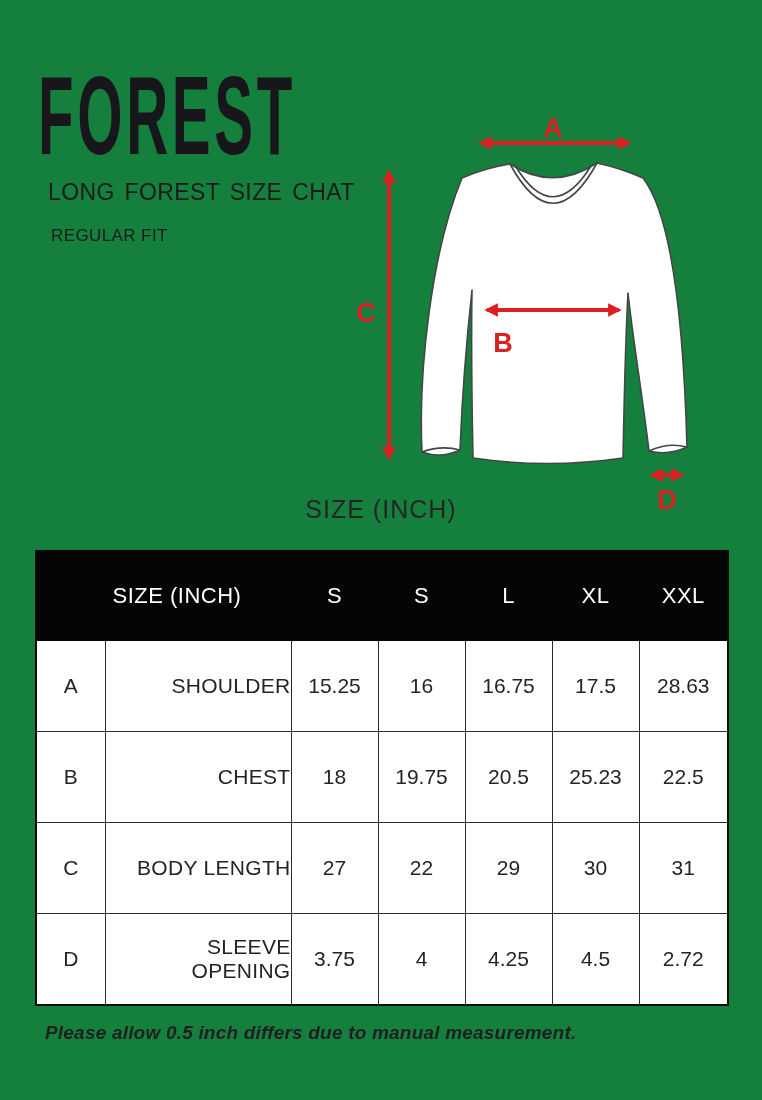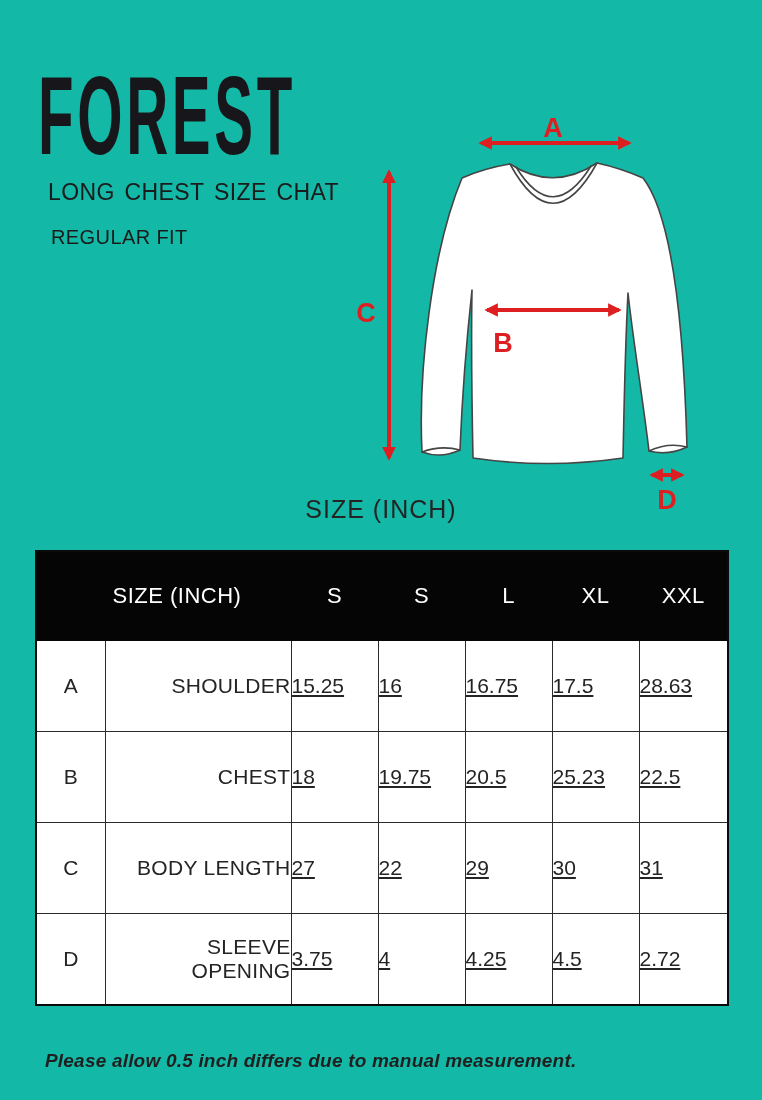--- a/index.html
+++ b/index.html
@@ -1,61 +1,61 @@
 <!DOCTYPE html>
 <html><head>
 <meta charset="utf-8">
 <style>
   html,body{margin:0;padding:0;background:#ffffff;}
   .page{
-    position:relative;width:762px;height:1100px;background:#14b8a6;overflow:hidden;
+    position:relative;width:762px;height:1100px;background:#15803d;overflow:hidden;
     font-family:"Liberation Sans",sans-serif;color:#222;
   }
   .abs{position:absolute;}
   
   .logo{
     left:38px;top:60px;
     font-size:112px;font-weight:700;line-height:1;letter-spacing:7px;
     color:#17171b;white-space:nowrap;
     transform:scaleX(0.52);transform-origin:left top;
   }
   .subtitle1{left:48px;top:179px;font-size:23px;letter-spacing:0.4px;word-spacing:3px;color:#1b1b1b;}
-  .subtitle2{left:51px;top:226px;font-size:20px;letter-spacing:0.4px;color:#1b1b1b;}
+  .subtitle2{left:51px;top:226px;font-size:17px;letter-spacing:0.4px;color:#1b1b1b;}
   .section-title{left:0;top:495px;width:762px;text-align:center;font-size:25px;letter-spacing:1px;color:#242424;}
   
   .diagram{left:350px;top:100px;width:412px;height:420px;}
   .diagram text{font-family:"Liberation Sans",sans-serif;font-weight:700;font-size:27px;}
   
   .table-wrap{left:35px;top:550px;width:692px;}
   table.size-table{border-collapse:collapse;table-layout:fixed;width:692px;border:2px solid #0a0a0a;}
   table.size-table th,table.size-table td{padding:0;font-weight:400;overflow:hidden;}
   table.size-table thead th{
     background:#050505;color:#ffffff;height:88px;font-size:22px;
     border:1px solid #050505;letter-spacing:0.5px;
   }
   table.size-table thead th.hdr-label{text-align:left;padding-left:7px;}
   table.size-table thead th.hdr-size{text-align:center;}
   table.size-table td{
     height:90px;border:1px solid #2b2b2b;font-size:21px;color:#242424;background:#fff;
   }
   td.cell-letter{text-align:center;}
   td.cell-name{text-align:right;padding-left:7px;letter-spacing:0.3px;}
-  td.cell-val{text-align:left;text-decoration:underline;}
+  td.cell-val{text-align:center;}
   .footer-note{
     left:45px;top:1022px;font-size:19px;font-weight:700;font-style:italic;
-    color:#1f1f1f;letter-spacing:0.2px;margin-top:28px;
+    color:#1f1f1f;letter-spacing:0.2px;
   }
 </style>
 </head>
 <body>
 
 <div class="page">
 
   <div class="abs logo">FOREST</div>
-  <div class="abs subtitle1">LONG CHEST SIZE CHAT</div>
+  <div class="abs subtitle1">LONG FOREST SIZE CHAT</div>
   <div class="abs subtitle2">REGULAR FIT</div>
 
   <svg class="abs diagram" viewBox="0 0 412 420" width="412" height="420">
     <defs>
       <marker id="ah" viewBox="0 0 10 10" refX="8" refY="5" markerWidth="3.4" markerHeight="3.4" orient="auto-start-reverse">
         <path d="M0,0 L10,5 L0,10 Z" fill="#dd1f21"></path>
       </marker>
     </defs>
 
     <g fill="none" stroke-width="1.6" stroke-linejoin="round" stroke-linecap="round" stroke="#454545">

